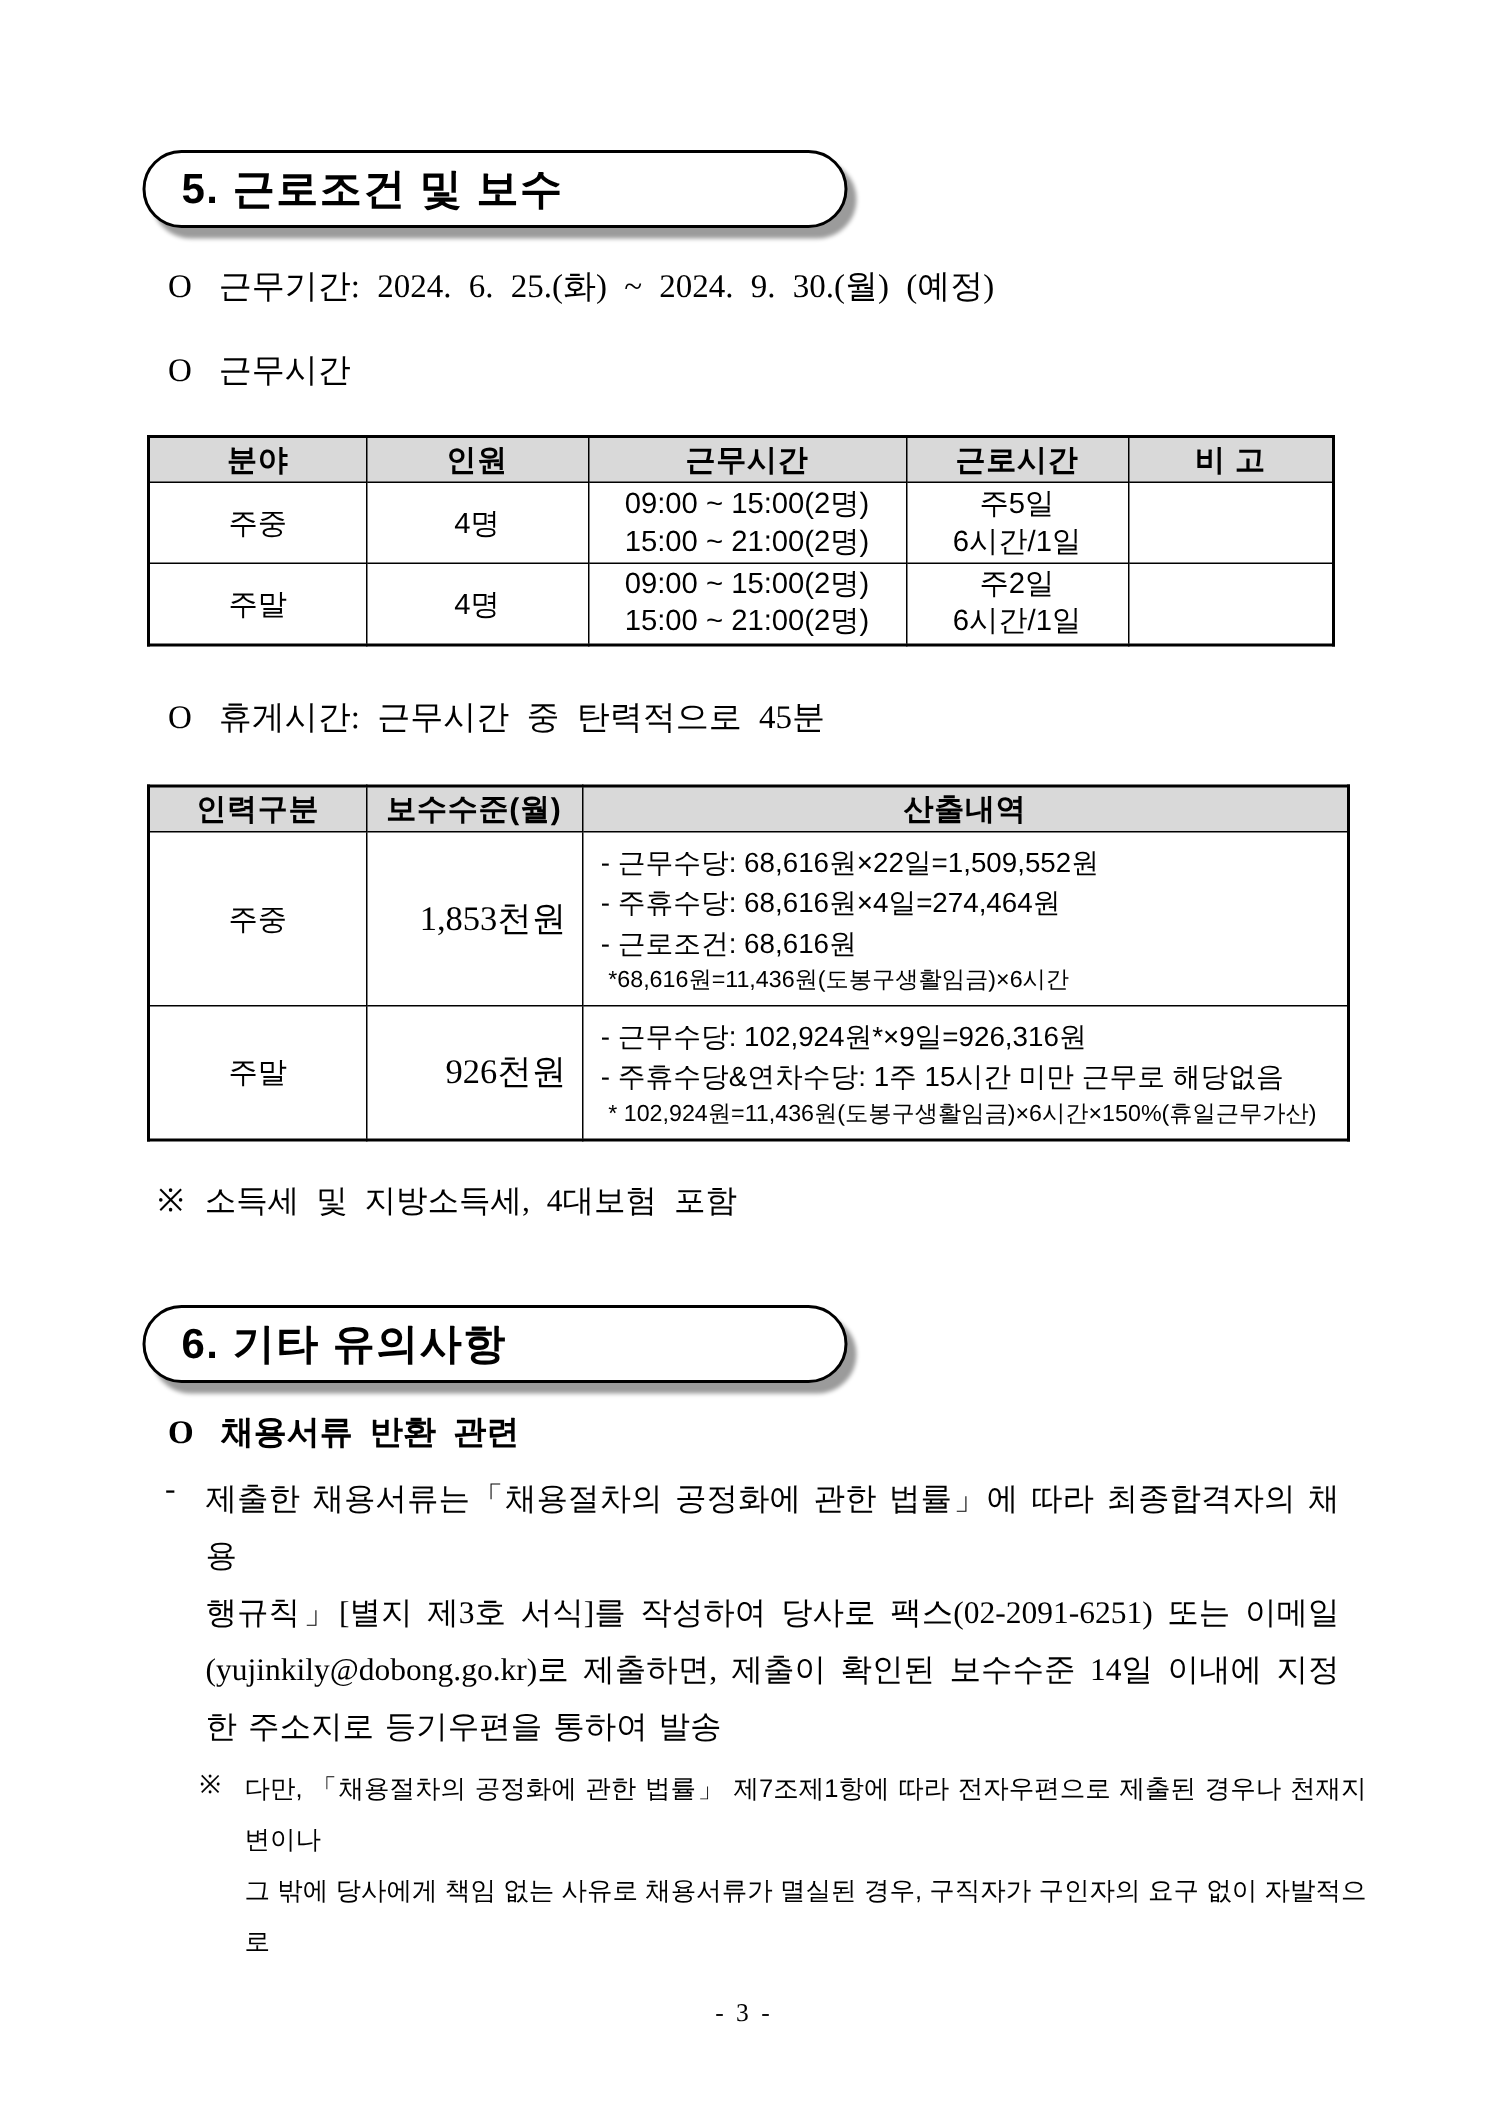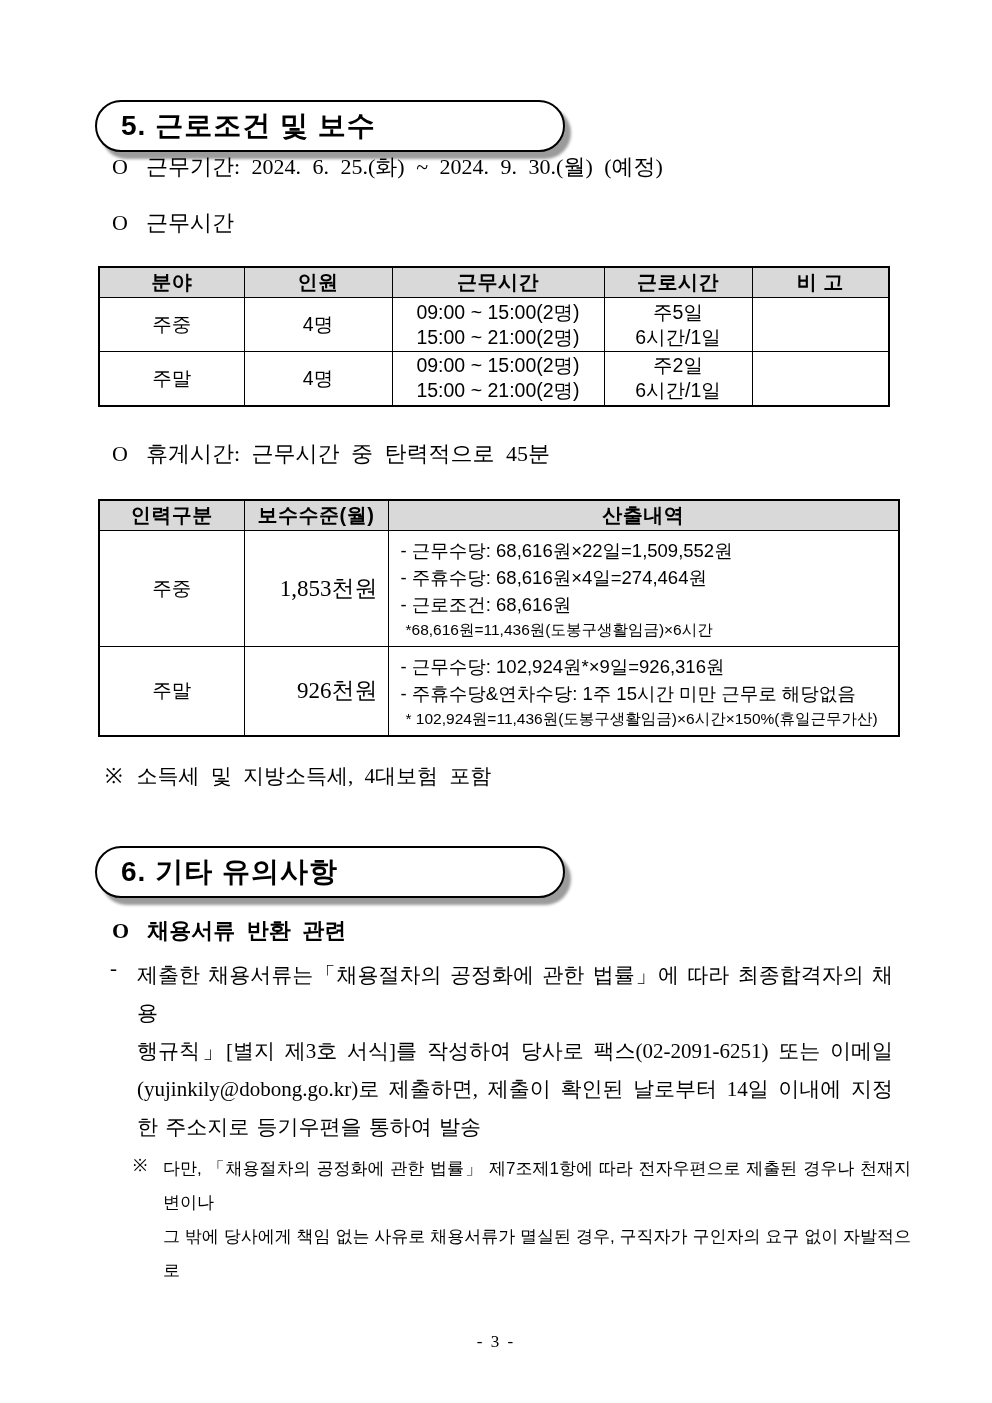--- a/index.html
+++ b/index.html
@@ -97,21 +97,21 @@
     margin-left: 133px;
     font-family: "Liberation Sans", sans-serif;
     font-size: 17px;
   }
   .note .marker { width: 30px; flex: none; padding-top: 1px; }
   .note .lines { width: 748px; }
   .note .line { line-height: 34px; white-space: nowrap; }
   .note .line.full { white-space: normal; text-align: justify; text-align-last: justify; }
 
   
-  .mt-24 { }
+  .mt-24 { margin-top: 24px; }
   .mt-26 { margin-top: 26px; }
   .mt-28 { margin-top: 28px; }
   .mt-30 { margin-top: 30px; }
   .mt-32 { margin-top: 32px; }
   .mt-56 { margin-top: 56px; }
   .mt-18 { margin-top: 18px; }
   .mt-10 { margin-top: 10px; }
   .mt-6  { margin-top: 6px; }
 
   .footer {
@@ -246,21 +246,21 @@
 
   <div class="bullet bold mt-18">
     <span class="marker">O</span><span>채용서류 반환 관련</span>
   </div>
 
   <div class="para mt-10">
     <span class="marker">-</span>
     <div class="lines">
       <div class="line full">제출한 채용서류는「채용절차의 공정화에 관한 법률」에 따라 최종합격자의 채용</div>
       <div class="line full">행규칙」[별지 제3호 서식]를 작성하여 당사로 팩스(02-2091-6251) 또는 이메일</div>
-      <div class="line full">(yujinkily@dobong.go.kr)로 제출하면, 제출이 확인된 날로부터 14일 이내에 지정</div>
+      <div class="line full">(yujinkily@dobong.go.kr)로 제출하면, 제출이 확인된 보수수준 14일 이내에 지정</div>
       <div class="line">한 주소지로 등기우편을 통하여 발송</div>
     </div>
   </div>
 
   <div class="note mt-6">
     <span class="marker">※</span>
     <div class="lines">
       <div class="line full">다만, 「채용절차의 공정화에 관한 법률」 제7조제1항에 따라 전자우편으로 제출된 경우나 천재지변이나</div>
       <div class="line full">그 밖에 당사에게 책임 없는 사유로 채용서류가 멸실된 경우, 구직자가 구인자의 요구 없이 자발적으로</div>
 

